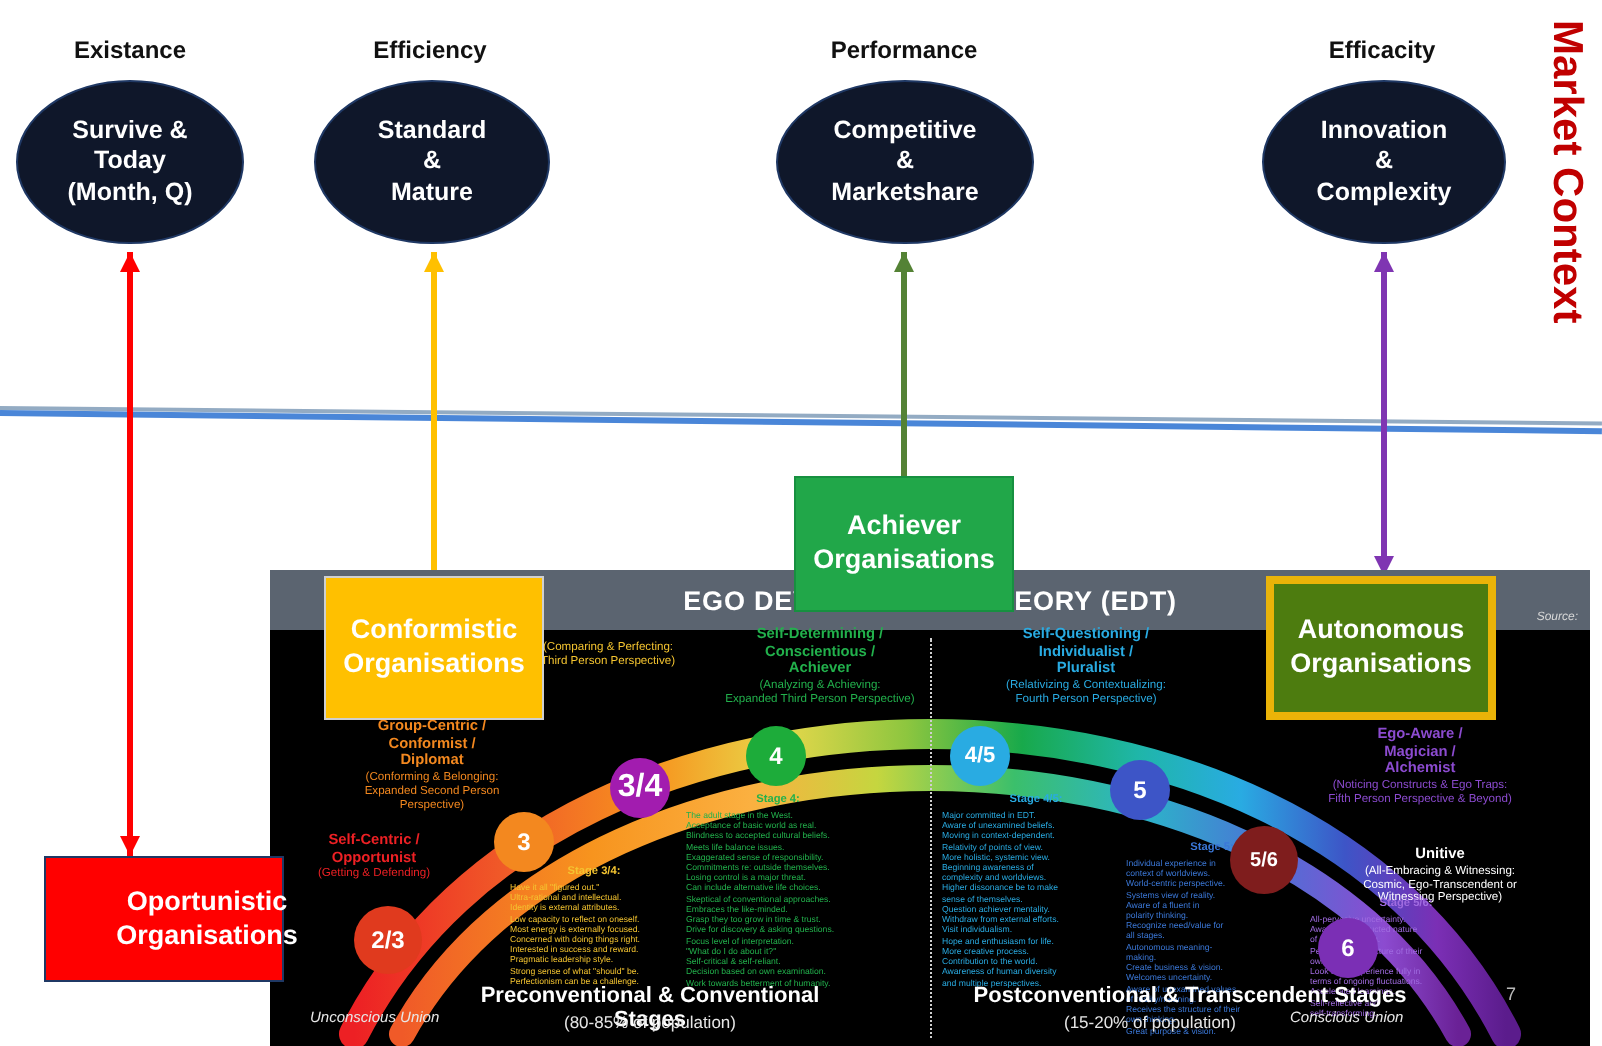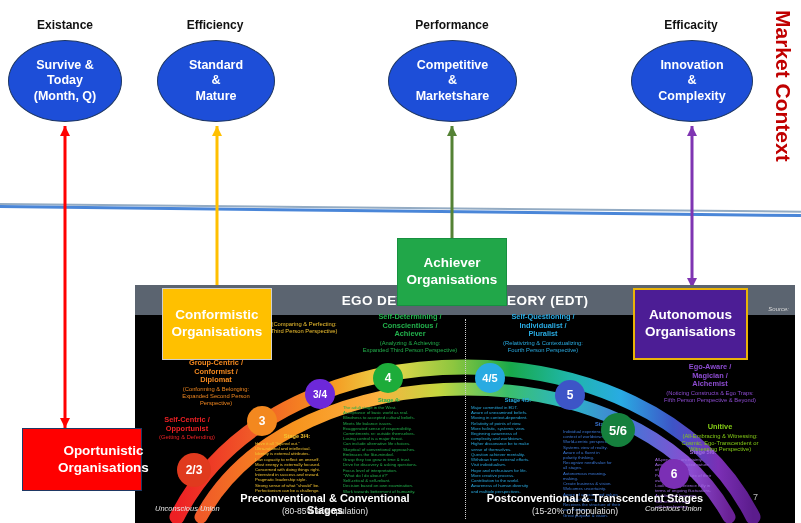--- a/index.html
+++ b/index.html
@@ -7,21 +7,21 @@
        font-family:"Liberation Sans","DejaVu Sans",sans-serif;}
 
   .abs{position:absolute;}
 
   
   .cat-label{font-size:12px;font-weight:bold;color:#111;text-align:center;white-space:nowrap;}
 
   
   .ellipse{
     border-radius:50%;
-    background:#1d4ed8;
+    background:#0f172a;
     border:1.2px solid #1f3864;
     color:#ffffff;font-weight:bold;font-size:12.5px;
     display:flex;align-items:center;justify-content:center;text-align:center;
     line-height:1.25;
     box-sizing:border-box;
   }
 
   
   .arrow{position:absolute;}
   .arrow .shaft{position:absolute;left:50%;transform:translateX(-50%);width:3px;height:100%;}
@@ -43,21 +43,21 @@
 
   
   .orgbox{
     display:flex;align-items:center;justify-content:center;text-align:center;
     color:#ffffff;font-weight:bold;font-size:13.5px;line-height:1.25;
     box-sizing:border-box;
   }
   .orgbox.red{background:#FF0000;border:1.5px solid #1f3864;}
   .orgbox.yellow{background:#FFC000;border:1px solid #cfcfcf;}
   .orgbox.green{background:#21A749;border:1px solid #179040;}
-  .orgbox.purple{background:#4c1d95;border:2px solid #eab308;}
+  .orgbox.purple{background:#4d7c0f;border:4px solid #eab308;}
 
   
   #edt-panel{background:#000000;overflow:hidden;}
   .edt-header{
     position:absolute;left:0;top:0;width:100%;height:30px;background:#5b6470;
     display:flex;align-items:center;justify-content:center;
   }
   .edt-title{color:#ffffff;font-weight:bold;font-size:13.5px;letter-spacing:.4px;}
   .edt-source{position:absolute;right:6px;bottom:3px;color:#d8d8d8;font-size:6px;font-style:italic;}
 
@@ -190,21 +190,21 @@
     <span class="t">Self-Questioning /<br>Individualist /<br>Pluralist</span>
     <span class="p">(Relativizing &amp; Contextualizing:<br>Fourth Person Perspective)</span>
   </div>
 
 
   <div class="stage-head" style="left:510px;top:78px;width:130px;color:#8C4BD0;">
     <span class="t">Ego-Aware /<br>Magician /<br>Alchemist</span>
     <span class="p">(Noticing Constructs &amp; Ego Traps:<br>Fifth Person Perspective &amp; Beyond)</span>
   </div>
 
-  <div class="stage-head" style="left:520px;top:138px;width:130px;color:#84cc16;">
+  <div class="stage-head" style="left:520px;top:138px;width:130px;color:#ffffff;">
     <span class="t">Unitive</span>
     <span class="p">(All-Embracing &amp; Witnessing:<br>Cosmic, Ego-Transcendent or<br>Witnessing Perspective)</span>
   </div>
 
   <div class="stage-bul" style="left:120px;top:148px;width:84px;color:#F4C430;">
     <span class="bt">Stage 3/4:</span>
     <span class="bl">Have it all "figured out."</span>
     <span class="bl">Ultra-rational and intellectual.</span>
     <span class="bl">Identity is external attributes.</span>
     <span class="bl">Low capacity to reflect on oneself.</span>
@@ -288,25 +288,25 @@
     <span class="bl">own thinking.</span>
     <span class="bl">Look at all experience fully in</span>
     <span class="bl">terms of ongoing fluctuations.</span>
     <span class="bl">Accelerated learnings.</span>
     <span class="bl">Self-reflective and</span>
     <span class="bl">self-transforming.</span>
   </div>
 
   <div class="node" style="left:42px;top:168px;width:34px;height:34px;background:#E03A1E;font-size:12px;">2/3</div>
   <div class="node" style="left:112px;top:121px;width:30px;height:30px;background:#F3881F;font-size:12px;">3</div>
-  <div class="node" style="left:170px;top:94px;width:30px;height:30px;background:#6d28d9;font-size:10px;">3/4</div>
+  <div class="node" style="left:170px;top:94px;width:30px;height:30px;background:#a21caf;font-size:16px;">3/4</div>
   <div class="node" style="left:238px;top:78px;width:30px;height:30px;background:#1DAC3A;font-size:12px;">4</div>
   <div class="node" style="left:340px;top:78px;width:30px;height:30px;background:#29ABE2;font-size:11px;">4/5</div>
   <div class="node" style="left:420px;top:95px;width:30px;height:30px;background:#3D55C7;font-size:12px;">5</div>
-  <div class="node" style="left:466px;top:128px;width:34px;height:34px;background:#15803d;font-size:13px;">5/6</div>
+  <div class="node" style="left:480px;top:128px;width:34px;height:34px;background:#7f1d1d;font-size:10px;">5/6</div>
   <div class="node" style="left:524px;top:174px;width:30px;height:30px;background:#7B2FB5;font-size:12px;">6</div>
 
   <div class="band-title" style="left:90px;top:207px;width:200px;">Preconventional &amp; Conventional Stages</div>
   <div class="band-sub" style="left:100px;top:221px;width:180px;">(80-85% of population)</div>
 
   <div class="band-title" style="left:345px;top:207px;width:230px;">Postconventional &amp; Transcendent Stages</div>
   <div class="band-sub" style="left:350px;top:221px;width:180px;">(15-20% of population)</div>
 
   <div class="union-lab" style="left:20px;top:219px;">Unconscious Union</div>
   <div class="union-lab" style="left:510px;top:219px;">Conscious Union</div>

